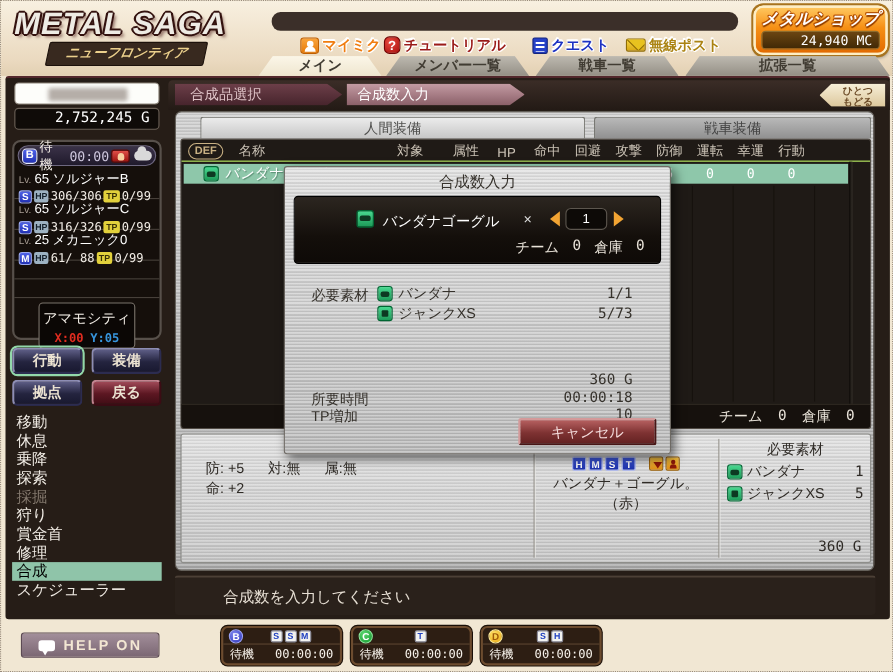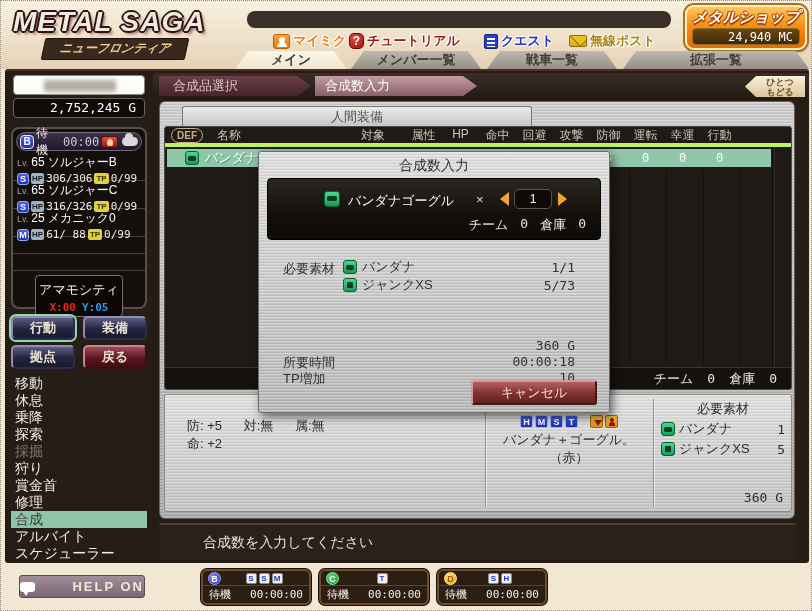--- a/index.html
+++ b/index.html
@@ -98,21 +98,21 @@
     background:linear-gradient(#5d5d85,#24243f 55%,#191930);
     border:2px solid; border-color:#8d8db4 #2c2c50 #2c2c50 #8d8db4; }
   #btn-action { left:10px; top:315px; box-shadow:0 0 0 2px #93d8aa; }
   #btn-equip { left:82px; top:315px; }
   #btn-base { left:10px; top:344px; }
   #btn-back { left:82px; top:344px; background:linear-gradient(#a04a58,#5c1722 55%,#420e16);
     border-color:#c28490 #3c0c14 #3c0c14 #c28490; }
   #menu-list { left:10px; top:374px; width:136px; }
   .menu-item { height:17px; line-height:17px; padding-left:4px; color:#f1ece5; font-size:14px; cursor:pointer; }
   .menu-item.disabled { color:#83786d; }
-  .menu-item.selected { background:#8fc4a9; color:#404040; }
+  .menu-item.selected { background:#8fc4a9; color:#000000; }
 
   
   #crumb-bar { left:152px; top:72px; width:656px; height:27px;
     background:linear-gradient(180deg,#3b2d27,#231a15); border-radius:4px 4px 0 0; }
   .crumb { position:absolute; top:3px; height:20px; line-height:20px; padding-left:10px; font-size:13px;
     clip-path:polygon(0 0,calc(100% - 14px) 0,100% 50%,calc(100% - 14px) 100%,0 100%); cursor:pointer; }
   #crumb-1 { left:6px; width:152px; background:linear-gradient(#6d3f49,#46242c); color:#dfc4c8;padding-left:14px; }
   #crumb-2 { left:162px; width:162px; background:linear-gradient(#c49ba3,#8a5f68); color:#fff; }
   #back-one { right:4px; top:3px; width:60px; height:21px; cursor:pointer;
     background:linear-gradient(#f7efd8,#dcc79c); clip-path:polygon(11px 0,100% 0,100% 100%,11px 100%,0 50%);
@@ -123,21 +123,21 @@
     background:linear-gradient(180deg,#cfcfcf,#a9a9a9);
     background-image:repeating-linear-gradient(180deg,rgba(255,255,255,.22) 0 1px,rgba(0,0,0,.06) 2px 3px),linear-gradient(180deg,#cfcfcf,#a9a9a9); }
   .equip-tab { position:absolute; top:4px; height:20px; text-align:center; line-height:20px; font-size:13px; color:#50504e;
     border:1px solid #787873; border-bottom:none; border-radius:3px 3px 0 0; cursor:pointer;
     background:linear-gradient(#ececec,#c6c6c6); }
   #equip-tab-2 { background:linear-gradient(#b9b9b9,#909090); color:#454545; }
   #equip-tab-1 { left:22px; width:350px; } #equip-tab-2 { left:380px; width:252px; }
 
   #item-table { position:absolute; left:4px; top:24px; width:628px; height:264px; background:#1f1a16;
     border:1px solid #514b44; border-radius:3px; }
-  #table-head { display:flex; align-items:flex-start; height:20px; border-bottom:4px solid #bef264; color:#cbc3b6; font-size:12px; }
+  #table-head { display:flex; align-items:flex-end; height:20px; border-bottom:1px solid #bef264; color:#cbc3b6; font-size:12px; }
   .th { flex:0 0 auto; text-align:center; }
   .th-name-area { flex:1 1 auto; display:flex; align-items:center; text-align:left; }
   #def-badge { margin-left:6px; border:1px solid #c9b184; color:#c9b184; border-radius:8px;
     font-size:10px; font-weight:bold; padding:0 5px; line-height:13px; }
   #th-name { margin-left:14px; }
   .w64{width:64px;} .w37{width:37px;} .w53{width:53px;}
   #sel-row { position:absolute; left:2px; right:20px; top:22px; height:18px; display:flex; align-items:center;
     background:#8ec7aa; color:#fff; cursor:pointer; }
   .row-name-area { flex:1 1 auto; display:flex; align-items:center; }
   .item-icon { width:14px; height:14px; border-radius:3px; background:linear-gradient(#49d890,#1d9a58);
@@ -202,21 +202,21 @@
   #modal-ok { position:absolute; left:72px; bottom:7px; width:126px; height:25px; border-radius:3px; cursor:pointer;
     background:linear-gradient(#74a884,#3c6b4c 55%,#2e5a3e); text-align:center; line-height:21px;
     border:2px solid; border-color:#a3c9af #22402c #22402c #a3c9af; color:#ecf2ea; font-size:13px; }
   #modal-cancel { position:absolute; left:212px; bottom:7px; width:126px; height:25px; border-radius:3px; cursor:pointer;
     background:linear-gradient(#b66060,#7e3232 55%,#642222); text-align:center; line-height:21px;
     border:2px solid; border-color:#d49a9a #481616 #481616 #d49a9a; color:#f4dcdc; font-size:13px; }
 
   
   #help-btn { left:18px; top:574px; width:126px; height:23px; border-radius:3px; cursor:pointer;
     background:linear-gradient(#a28e9a,#7b6773); border:1px solid #5c4a54; display:flex; align-items:center;
-    justify-content:space-between; gap:8px; color:#f3e7d3; font-weight:bold; font-size:13px; letter-spacing:2px; }
+    justify-content:center; gap:8px; color:#f3e7d3; font-weight:bold; font-size:13px; letter-spacing:2px; }
   .ic-bubble { width:15px; height:10px; background:#fff; border-radius:3px; position:relative; }
   .ic-bubble::after { content:""; position:absolute; left:3px; bottom:-4px; border-left:3px solid transparent;
     border-right:3px solid transparent; border-top:5px solid #fff; }
   .team-slot { position:absolute; top:568px; width:110px; height:36px; background:#2d1e13; cursor:pointer;
     border:2px solid #6d4c2f; border-radius:6px; box-shadow:0 0 0 1px #190f07; }
   .slot-top { display:flex; align-items:center; height:15px; border-bottom:1px solid #5c4530; padding:0 5px; gap:3px; }
   .slot-circle { width:13px; height:13px; border-radius:50%; color:#fff; font-size:9px; font-weight:bold;
     text-align:center; line-height:12px; flex:0 0 auto; }
   .circ-b { background:radial-gradient(circle at 35% 30%,#7d86f0,#2e34b8); border:1px solid #9aa2f5; }
   .circ-c { background:radial-gradient(circle at 35% 30%,#5ad66e,#129а2e); border:1px solid #8ae89a; }
@@ -343,35 +343,35 @@
   <div class="abs" id="menu-list">
     <div class="menu-item">移動</div>
     <div class="menu-item">休息</div>
     <div class="menu-item">乗降</div>
     <div class="menu-item">探索</div>
     <div class="menu-item disabled">採掘</div>
     <div class="menu-item">狩り</div>
     <div class="menu-item">賞金首</div>
     <div class="menu-item">修理</div>
     <div class="menu-item selected">合成</div>
-    <div class="menu-item">アルバイト</div>
     <div class="menu-item">スケジューラー</div>
   </div>
 
   <div class="abs" id="crumb-bar">
     <div class="crumb" id="crumb-1">合成品選択</div>
     <div class="crumb" id="crumb-2">合成数入力</div>
     <div class="abs" id="back-one">
       <span>ひとつ</span><br>
       <span>もどる</span>
     </div>
   </div>
 
   <div class="abs" id="content-frame">
     <div class="equip-tab" id="equip-tab-1">人間装備</div>
+    <div class="equip-tab" id="equip-tab-2">戦車装備</div>
 
     <div id="item-table">
       <div id="table-head">
         <div class="th-name-area">
           <span id="def-badge">DEF</span>
           <span id="th-name">名称</span>
         </div>
         <span class="th w64">対象</span>
         <span class="th w37">属性</span>
         <span class="th w37">HP</span>

